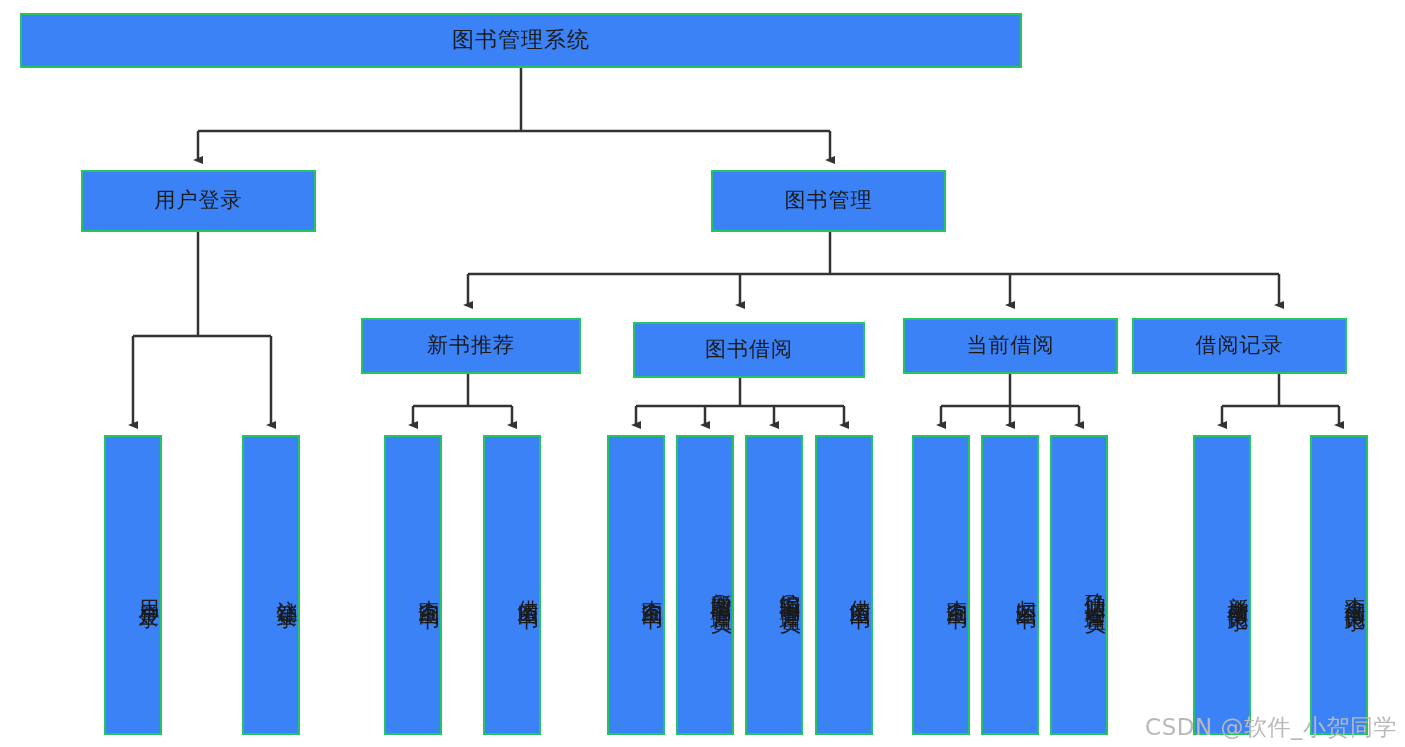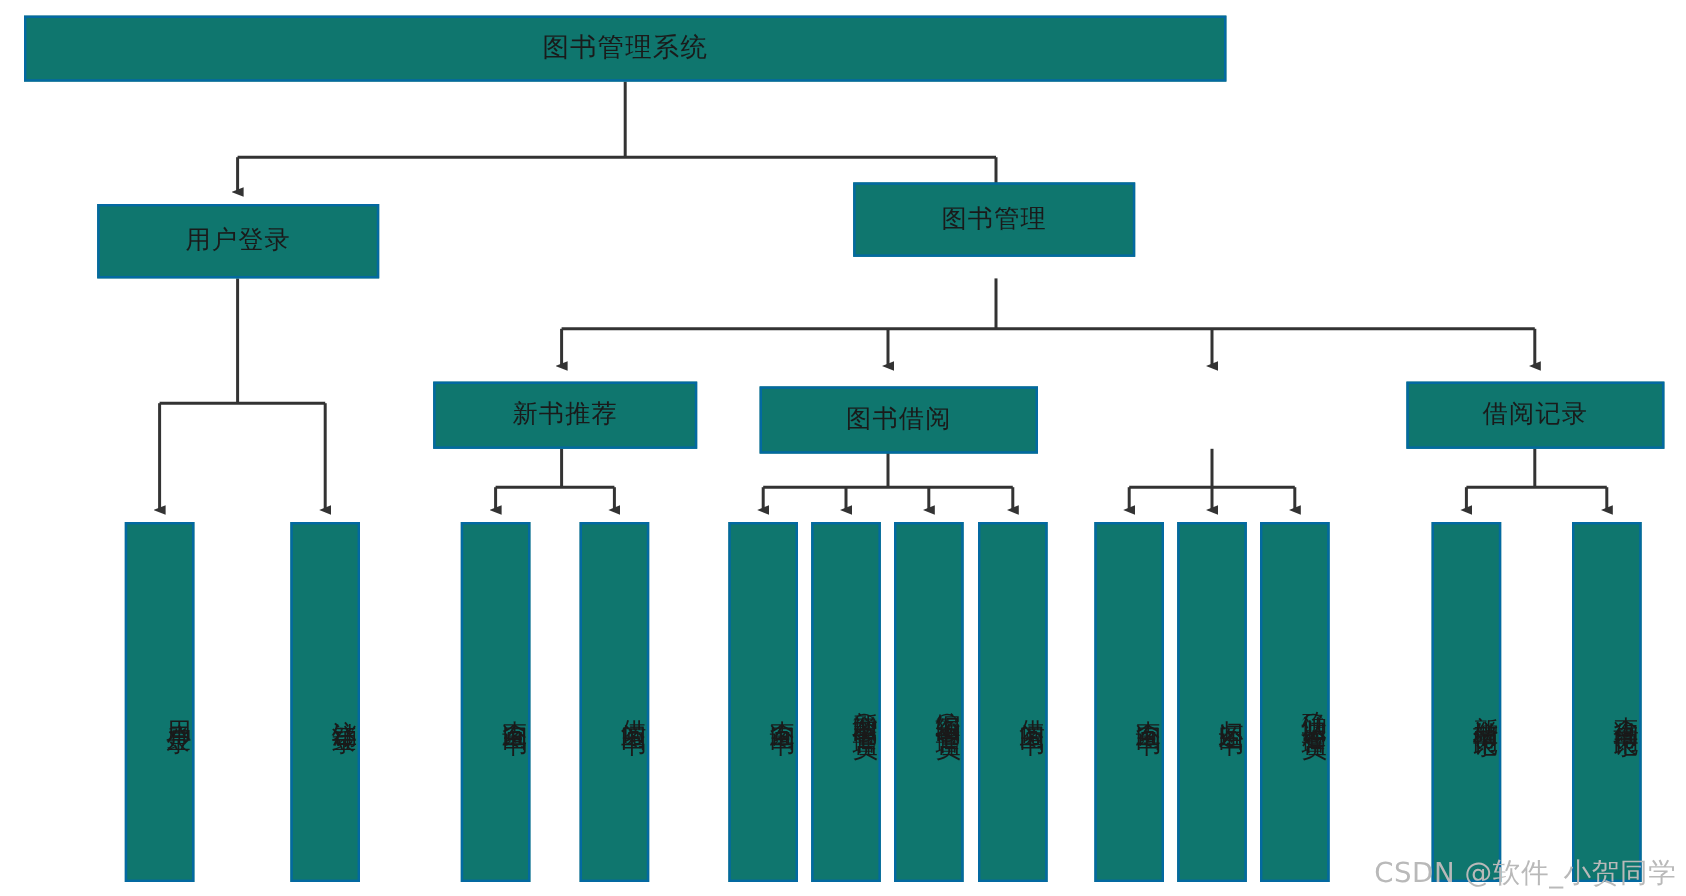--- a/index.html
+++ b/index.html
@@ -22,27 +22,26 @@
     position: absolute;
     left: 0;
     top: 0;
     width: 1405px;
     height: 747px;
     pointer-events: none;
   }
   .node {
     position: absolute;
     box-sizing: border-box;
-    background: #0f766e;
-    border: 2px solid #0369a1;
+    background: #3b82f6;
+    border: 2px solid #22c55e;
     display: flex;
     align-items: center;
     justify-content: center;
     color: #1a1a1a;
-    font-family: Liberation Serif, serif;
   }
   .node.h {
     font-size: 21px;
     letter-spacing: 1px;
     line-height: 1.2;
   }
   .node.root {
     font-size: 22px;
   }
   .node.v {
@@ -128,34 +127,37 @@
   </svg>
 
   <div class="node h root" style="left:20px; top:13px; width:1002px; height:55px;">
     <span>图书管理系统</span>
   </div>
 
   <div class="node h" style="left:81px; top:170px; width:235px; height:62px;">
     <span>用户登录</span>
   </div>
 
-  <div class="node h" style="left:711px; top:152px; width:235px; height:62px;">
+  <div class="node h" style="left:711px; top:170px; width:235px; height:62px;">
     <span>图书管理</span>
   </div>
 
   <div class="node h" style="left:361px; top:318px; width:220px; height:56px;">
     <span>新书推荐</span>
   </div>
 
   <div class="node h" style="left:633px; top:322px; width:232px; height:56px;">
     <span>图书借阅</span>
   </div>
 
-
-  <div class="node h" style="left:1172px; top:318px; width:215px; height:56px;align-items:center;">
+  <div class="node h" style="left:903px; top:318px; width:215px; height:56px;">
+    <span>当前借阅</span>
+  </div>
+
+  <div class="node h" style="left:1132px; top:318px; width:215px; height:56px;align-items:center;">
     <span>借阅记录</span>
   </div>
 
   <div class="node v" style="left:104px; top:435px; width:58px; height:300px;">
     <span class="vtext">用户登录</span>
   </div>
 
   <div class="node v" style="left:242px; top:435px; width:58px; height:300px;">
     <span class="vtext">注销登录</span>
   </div>

